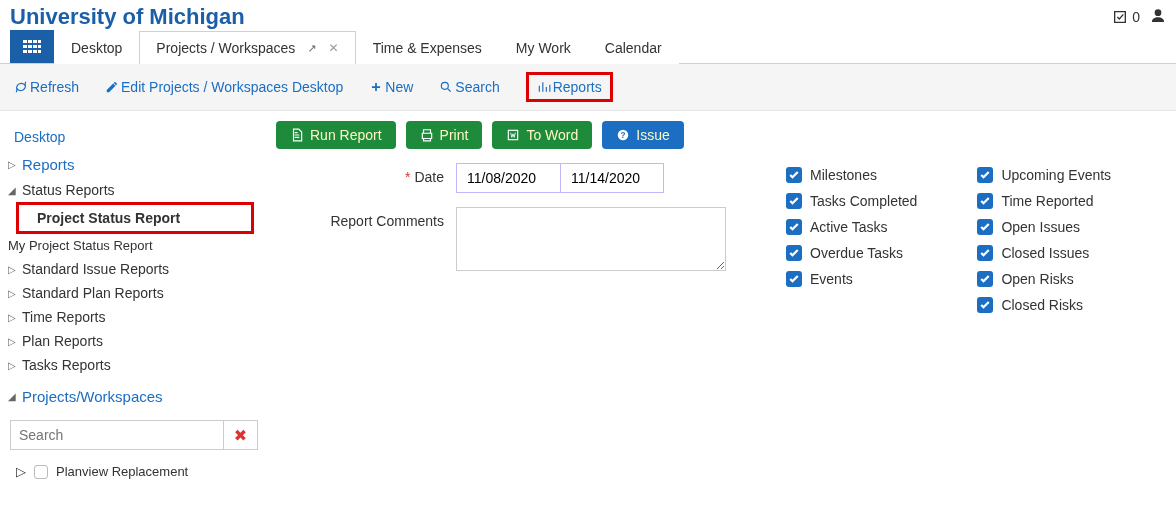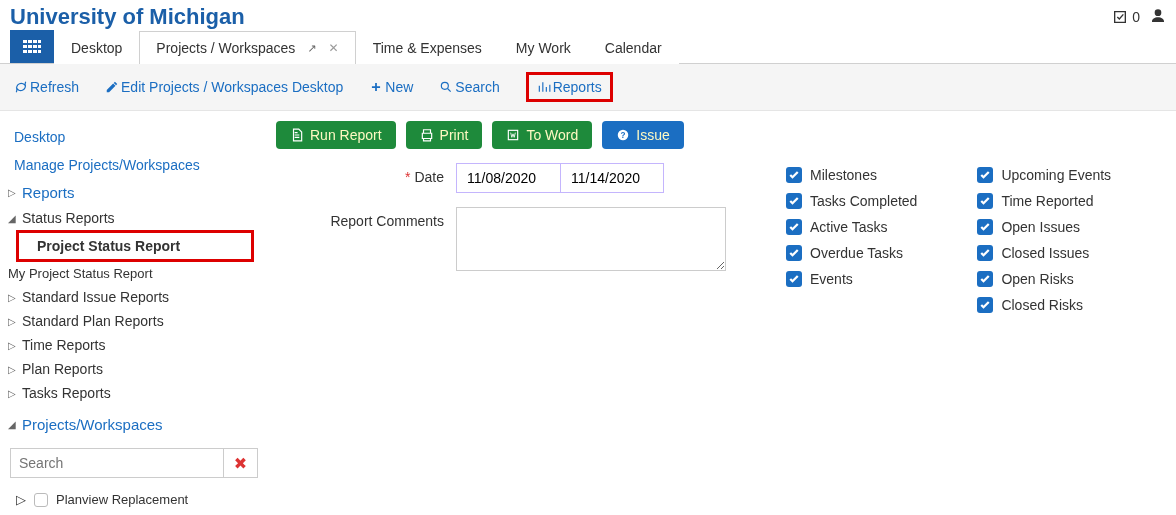--- a/index.html
+++ b/index.html
@@ -150,21 +150,20 @@
     <svg viewBox="0 0 24 24">
         <path stroke="#1b6ec2" stroke-width="2" d="M4 20V10M10 20V4M16 20v-8M22 20V8"></path>
       </svg>
     <span>Reports</span>
   </span>
 </div>
 
 <div class="main">
   <div class="sidebar">
     <span class="side-link">Desktop</span>
-    <span class="side-link">Manage Projects/Workspaces</span>
     <div class="tree-row">
       <span class="caret">▷</span>
       <span class="tree-heading">Reports</span>
     </div>
     <div class="tree-row tight tree-child">
       <span class="caret">◢</span>
       <span>Status Reports</span>
     </div>
     <div class="highlight-box">Project Status Report</div>
     <div class="tree-row tight tree-grandchild">

